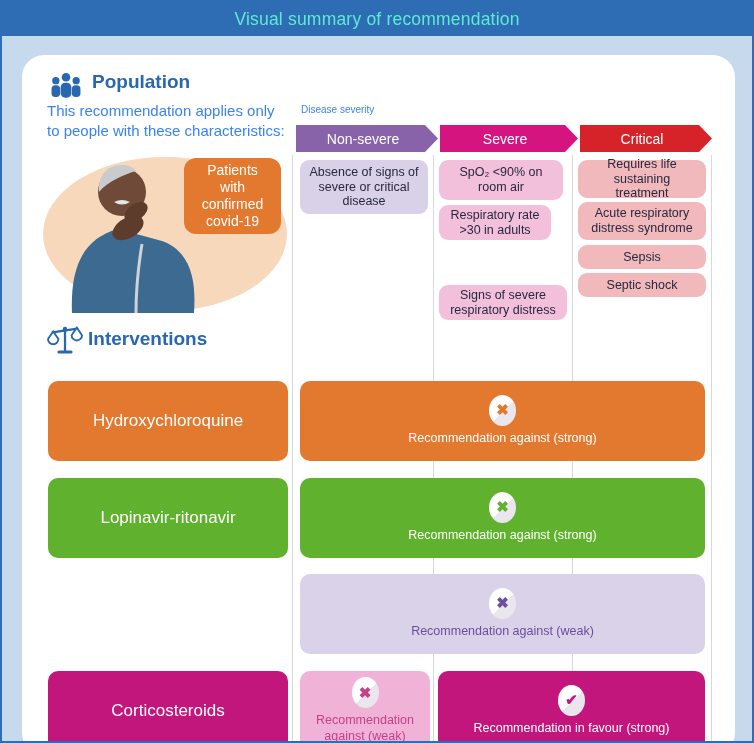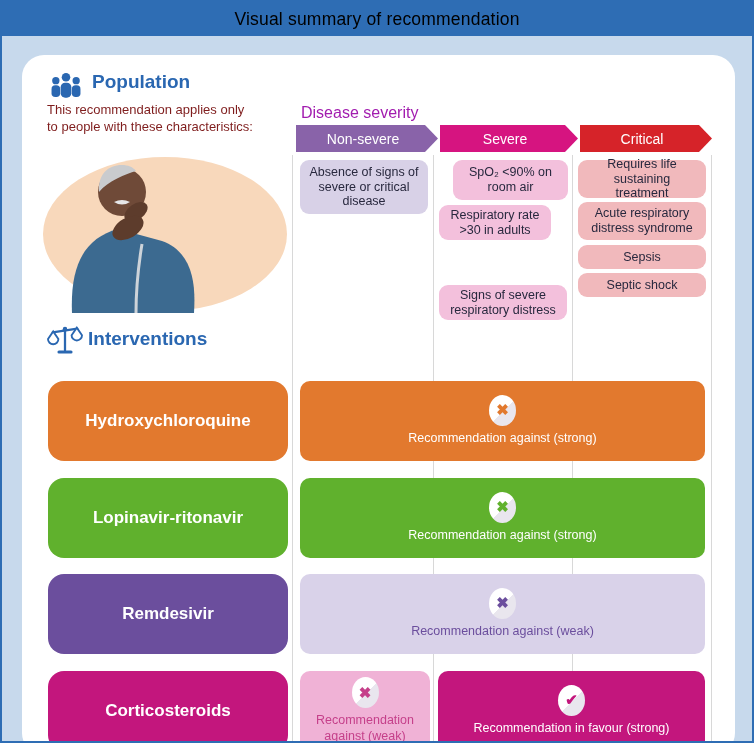--- a/index.html
+++ b/index.html
@@ -1,45 +1,45 @@
 <!DOCTYPE html>
 <html style="--header_blue: #2e6db4; --panel_blue: #c7d9ec; --accent_blue: #2a67b1; --orange: #e2792e; --green: #60b12d; --purple: #6b4e9d; --lavender_box: #d9d2e9; --magenta: #c3167d; --pink_box: #f0b2d6; --pink_text: #c5408a; --chev_purple: #8963a9; --chev_magenta: #d61480; --chev_red: #d62329; --cell_lavender: #d8d1e7; --cell_pink: #f3c0dc; --cell_salmon: #f1b9bc; --text_dark: #28283e; --gridline: #d8d8d8; --info_blue: #2f79c5; --peach: #f8d8bb; --skin: #6f4a38; --skin_dark: #5d3c2c; --hair_grey: #c9cbce; --jacket_blue: #3c6a90; --zipper_grey: #cdd3d9;"><head>
 <meta charset="utf-8">
 <style>
   html,body{margin:0;padding:0;}
   body{font-family:"Liberation Sans",sans-serif;}
   .page{position:relative;width:754px;height:743px;box-sizing:border-box;
         background:var(--panel_blue);border:2px solid var(--header_blue);overflow:hidden;}
   .header{position:absolute;left:0;top:0;right:0;height:34px;background:var(--header_blue);
           display:flex;align-items:center;justify-content:center;}
-  .header span{color:#000000;font-size:17.5px;letter-spacing:.2px;text-align:center;}
+  .header span{color:#5eead4;font-size:17.5px;letter-spacing:.2px;text-align:center;}
   .card{position:absolute;left:20px;top:53px;width:713px;height:700px;background:#fff;
         border-radius:22px;overflow:hidden;}
   .vline{position:absolute;top:100px;height:620px;width:1px;background:var(--gridline);z-index:0;}
   .sec-title{position:absolute;font-size:19px;font-weight:bold;color:var(--accent_blue);z-index:2;}
-  .pop-desc{position:absolute;left:25px;top:46px;font-size:13px;color:#7f1d1d;line-height:1.32;z-index:2;}
-  .sev-label{position:absolute;left:279px;top:49px;font-size:16px;color:#a21caf;z-index:2;}
+  .pop-desc{position:absolute;left:25px;top:46px;font-size:15px;color:#3b82f6;line-height:1.32;z-index:2;}
+  .sev-label{position:absolute;left:279px;top:49px;font-size:10px;color:#3b82f6;z-index:2;}
   .chev{position:absolute;top:70px;height:27px;display:flex;align-items:center;justify-content:center;
         color:#fff;font-size:14px;z-index:2;padding-right:8px;box-sizing:border-box;
         clip-path:polygon(0 0,calc(100% - 13px) 0,100% 50%,calc(100% - 13px) 100%,0 100%);text-align:center;}
   .crit{position:absolute;border-radius:9px;display:flex;align-items:center;justify-content:center;
         text-align:center;font-size:12.5px;line-height:1.18;color:var(--text_dark);
         padding:2px 8px;box-sizing:border-box;z-index:2;}
   .cell-lav{background:var(--cell_lavender);} .cell-pink{background:var(--cell_pink);}
   .cell-sal{background:var(--cell_salmon);}
   .info{position:absolute;top:-5px;right:-5px;width:14px;height:14px;border-radius:50%;
         background:var(--info_blue);color:#fff;font-size:9.5px;font-weight:bold;font-style:italic;
         font-family:"Liberation Serif",serif;display:flex;align-items:center;justify-content:center;}
   .badge{position:absolute;left:162px;top:103px;width:97px;height:76px;background:var(--orange);
          border-radius:12px;color:#fff;font-size:14px;line-height:1.22;text-align:center;
          display:flex;align-items:center;justify-content:center;padding:4px 9px;
          box-sizing:border-box;z-index:3;}
   .patient{position:absolute;left:16px;top:93px;z-index:2;}
-  .drug{position:absolute;left:26px;width:240px;height:80px;border-radius:16px;display:flex;
-        align-items:center;justify-content:center;color:#fff;font-weight:bold;font-size:17px;z-index:2;}
+  .drug{position:absolute;left:26px;width:240px;height:80px;border-radius:10px;display:flex;
+        align-items:center;justify-content:center;color:#fff;font-weight:normal;font-size:17px;z-index:2;}
   .rec{position:absolute;border-radius:10px;display:flex;flex-direction:column;align-items:center;
        justify-content:center;gap:5px;color:#fff;font-size:12.5px;text-align:center;
        line-height:1.25;z-index:2;padding:4px 8px;box-sizing:border-box;}
   .mark{width:27px;height:31px;border-radius:50%;flex:0 0 auto;
         background:linear-gradient(135deg,#ffffff 52%,#e9e6ee 52%);
         display:flex;align-items:center;justify-content:center;font-size:15px;font-weight:bold;}
   .bg-orange{background:var(--orange);} .bg-green{background:var(--green);}
   .bg-purple{background:var(--purple);} .bg-magenta{background:var(--magenta);}
   .bg-lavender{background:var(--lavender_box);color:var(--purple);}
   .bg-pinklight{background:var(--pink_box);color:var(--pink_text);}
@@ -78,39 +78,40 @@
       <div>to people with these characteristics:</div>
     </div>
 
     <div class="sev-label">Disease severity</div>
     <div class="chev" style="left:274px;width:142px;background:var(--chev_purple)">Non-severe</div>
     <div class="chev" style="left:418px;width:138px;background:var(--chev_magenta)">Severe</div>
     <div class="chev" style="left:558px;width:132px;background:var(--chev_red)">Critical</div>
 
     <div class="crit cell-lav" style="left:278px;top:105px;width:128px;height:54px">Absence of signs of severe or critical disease</div>
 
-    <div class="crit cell-pink" style="left:431px;top:105px;width:115px;height:40px">SpO₂ &lt;90% on room air</div>
+    <div class="crit cell-pink" style="left:417px;top:105px;width:124px;height:40px">SpO₂ &lt;90% on room air</div>
     <div class="crit cell-pink" style="left:417px;top:150px;width:112px;height:35px">Respiratory rate &gt;30 in adults</div>
     <div class="crit cell-pink" style="left:417px;top:230px;width:128px;height:35px">Signs of severe respiratory distress</div>
 
     <div class="crit cell-sal" style="left:556px;top:105px;width:128px;height:38px">Requires life sustaining treatment</div>
     <div class="crit cell-sal" style="left:556px;top:147px;width:128px;height:38px">Acute respiratory distress syndrome</div>
     <div class="crit cell-sal" style="left:556px;top:218px;width:128px;height:24px">Septic shock</div>
     <div class="crit cell-sal" style="left:556px;top:190px;width:128px;height:24px">Sepsis</div>
 
     <svg class="patient" width="252" height="165" viewBox="0 0 252 165">
       <ellipse cx="127" cy="86" rx="122" ry="77" style="fill:var(--peach)"></ellipse>
       <path d="M34,165 C32,118 46,90 80,81 L124,93 C154,104 158,134 156,165 Z" style="fill:var(--jacket_blue)"></path>
       <path d="M104,96 C100,120 98,140 98,165" style="fill:none;stroke:var(--zipper_grey);stroke-width:3"></path>
       <circle cx="84" cy="44" r="24" style="fill:var(--skin)"></circle>
       <path d="M61,44 C60,26 70,17 84,17 C90,17 95,19 98,23 C88,26 70,33 61,44 Z" style="fill:var(--hair_grey)"></path>
       <path d="M76,54 Q84,50 92,54 Q84,59 76,54 Z" style="fill:#e6e6e8"></path>
       <ellipse cx="98" cy="64" rx="13" ry="8" transform="rotate(-35 98 64)" style="fill:var(--skin_dark)"></ellipse>
       <ellipse cx="90" cy="80" rx="17" ry="10" transform="rotate(-30 90 80)" style="fill:var(--skin_dark)"></ellipse>
     </svg>
+    <div class="badge">Patients with confirmed covid-19</div>
 
     <svg style="position:absolute;left:24px;top:268px;z-index:2" width="38" height="34" viewBox="0 0 40 36">
       <g style="stroke:var(--accent_blue);stroke-width:2.4;fill:none;stroke-linecap:round">
         <path d="M7,10 L33,6"></path>
           <path d="M20,8 L20,29"></path>
       </g>
       <circle cx="20" cy="6.5" r="2.4" style="fill:var(--accent_blue)"></circle>
       <rect x="12" y="29" width="16" height="3.4" rx="1.6" style="fill:var(--accent_blue)"></rect>
       <path d="M2,17 A5.5,5.5 0 0 0 13,17 L7.5,9 Z" style="fill:#fff;stroke:var(--accent_blue);stroke-width:2"></path>
       <path d="M27,13 A5.5,5.5 0 0 0 38,13 L32.5,5 Z" style="fill:#fff;stroke:var(--accent_blue);stroke-width:2"></path>
@@ -122,21 +123,20 @@
       <span class="mark mark-orange">✖</span>
       <span>Recommendation against (strong)</span>
     </div>
 
     <div class="drug bg-green" style="top:423px">Lopinavir-ritonavir</div>
     <div class="rec bg-green" style="left:278px;top:423px;width:405px;height:80px">
       <span class="mark mark-green">✖</span>
       <span>Recommendation against (strong)</span>
     </div>
 
-    <div class="drug bg-purple" style="top:519px">Remdesivir</div>
     <div class="rec bg-lavender" style="left:278px;top:519px;width:405px;height:80px">
       <span class="mark mark-purple">✖</span>
       <span>Recommendation against (weak)</span>
     </div>
 
     <div class="drug bg-magenta" style="top:616px">Corticosteroids</div>
     <div class="rec bg-pinklight" style="left:278px;top:616px;width:130px;height:80px">
       <span class="mark mark-pink">✖</span>
       <span>Recommendation against (weak)</span>
     </div>

